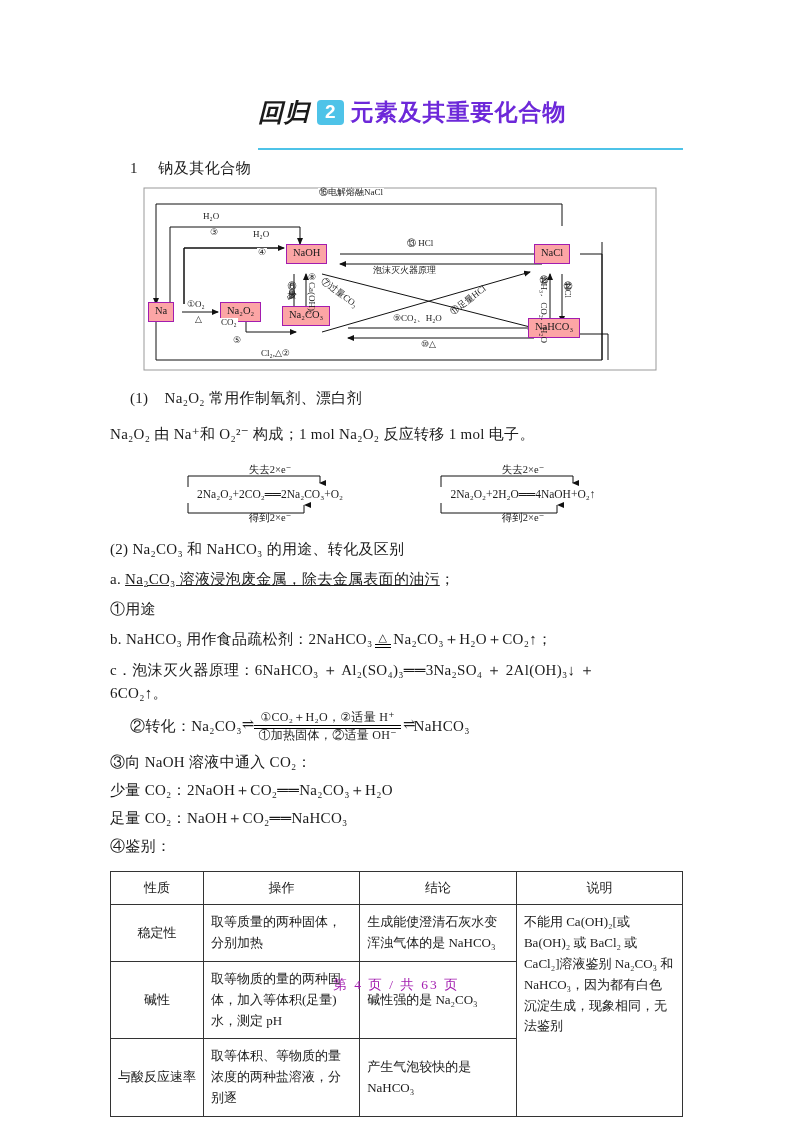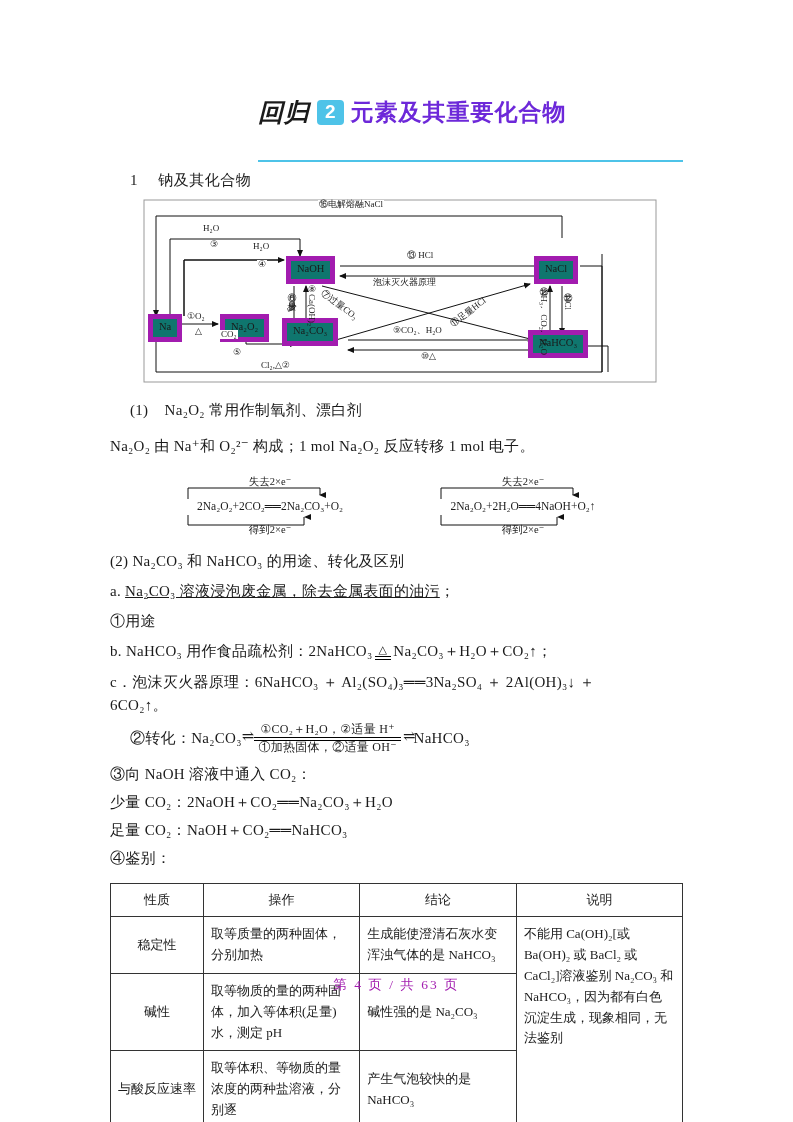--- a/index.html
+++ b/index.html
@@ -26,21 +26,21 @@
     position: absolute;
     left: 110px;
     top: 96px;
     width: 573px;
   }
 
   
   .heading-wrap {
     position: relative;
     padding-left: 148px;
-    margin-bottom: 26px;
+    margin-bottom: 14px;
   }
   .heading-row {
     display: flex;
     align-items: center;
     gap: 7px;
     padding-bottom: 5px;
   }
   .heading-cn {
     font-family: "Liberation Sans", "DejaVu Sans", sans-serif;
     font-weight: bold;
@@ -86,22 +86,22 @@
     position: relative;
     width: 573px;
     height: 192px;
     margin: 0 0 6px 0;
     font-size: 9px;
     font-family: "Liberation Serif", "DejaVu Serif", serif;
   }
   .diagram svg { position: absolute; left: 0; top: 0; }
   .node {
     position: absolute;
-    border: 5px solid #a21caf;
-    background: #0f766e;
+    border: 1px solid #a21caf;
+    background: #fca5a5;
     font-size: 10.5px;
     line-height: 1;
     padding: 3px 6px 4px 6px;
     white-space: nowrap;
   }
   .dlabel {
     position: absolute;
     white-space: nowrap;
     font-size: 9px;
     line-height: 1;

